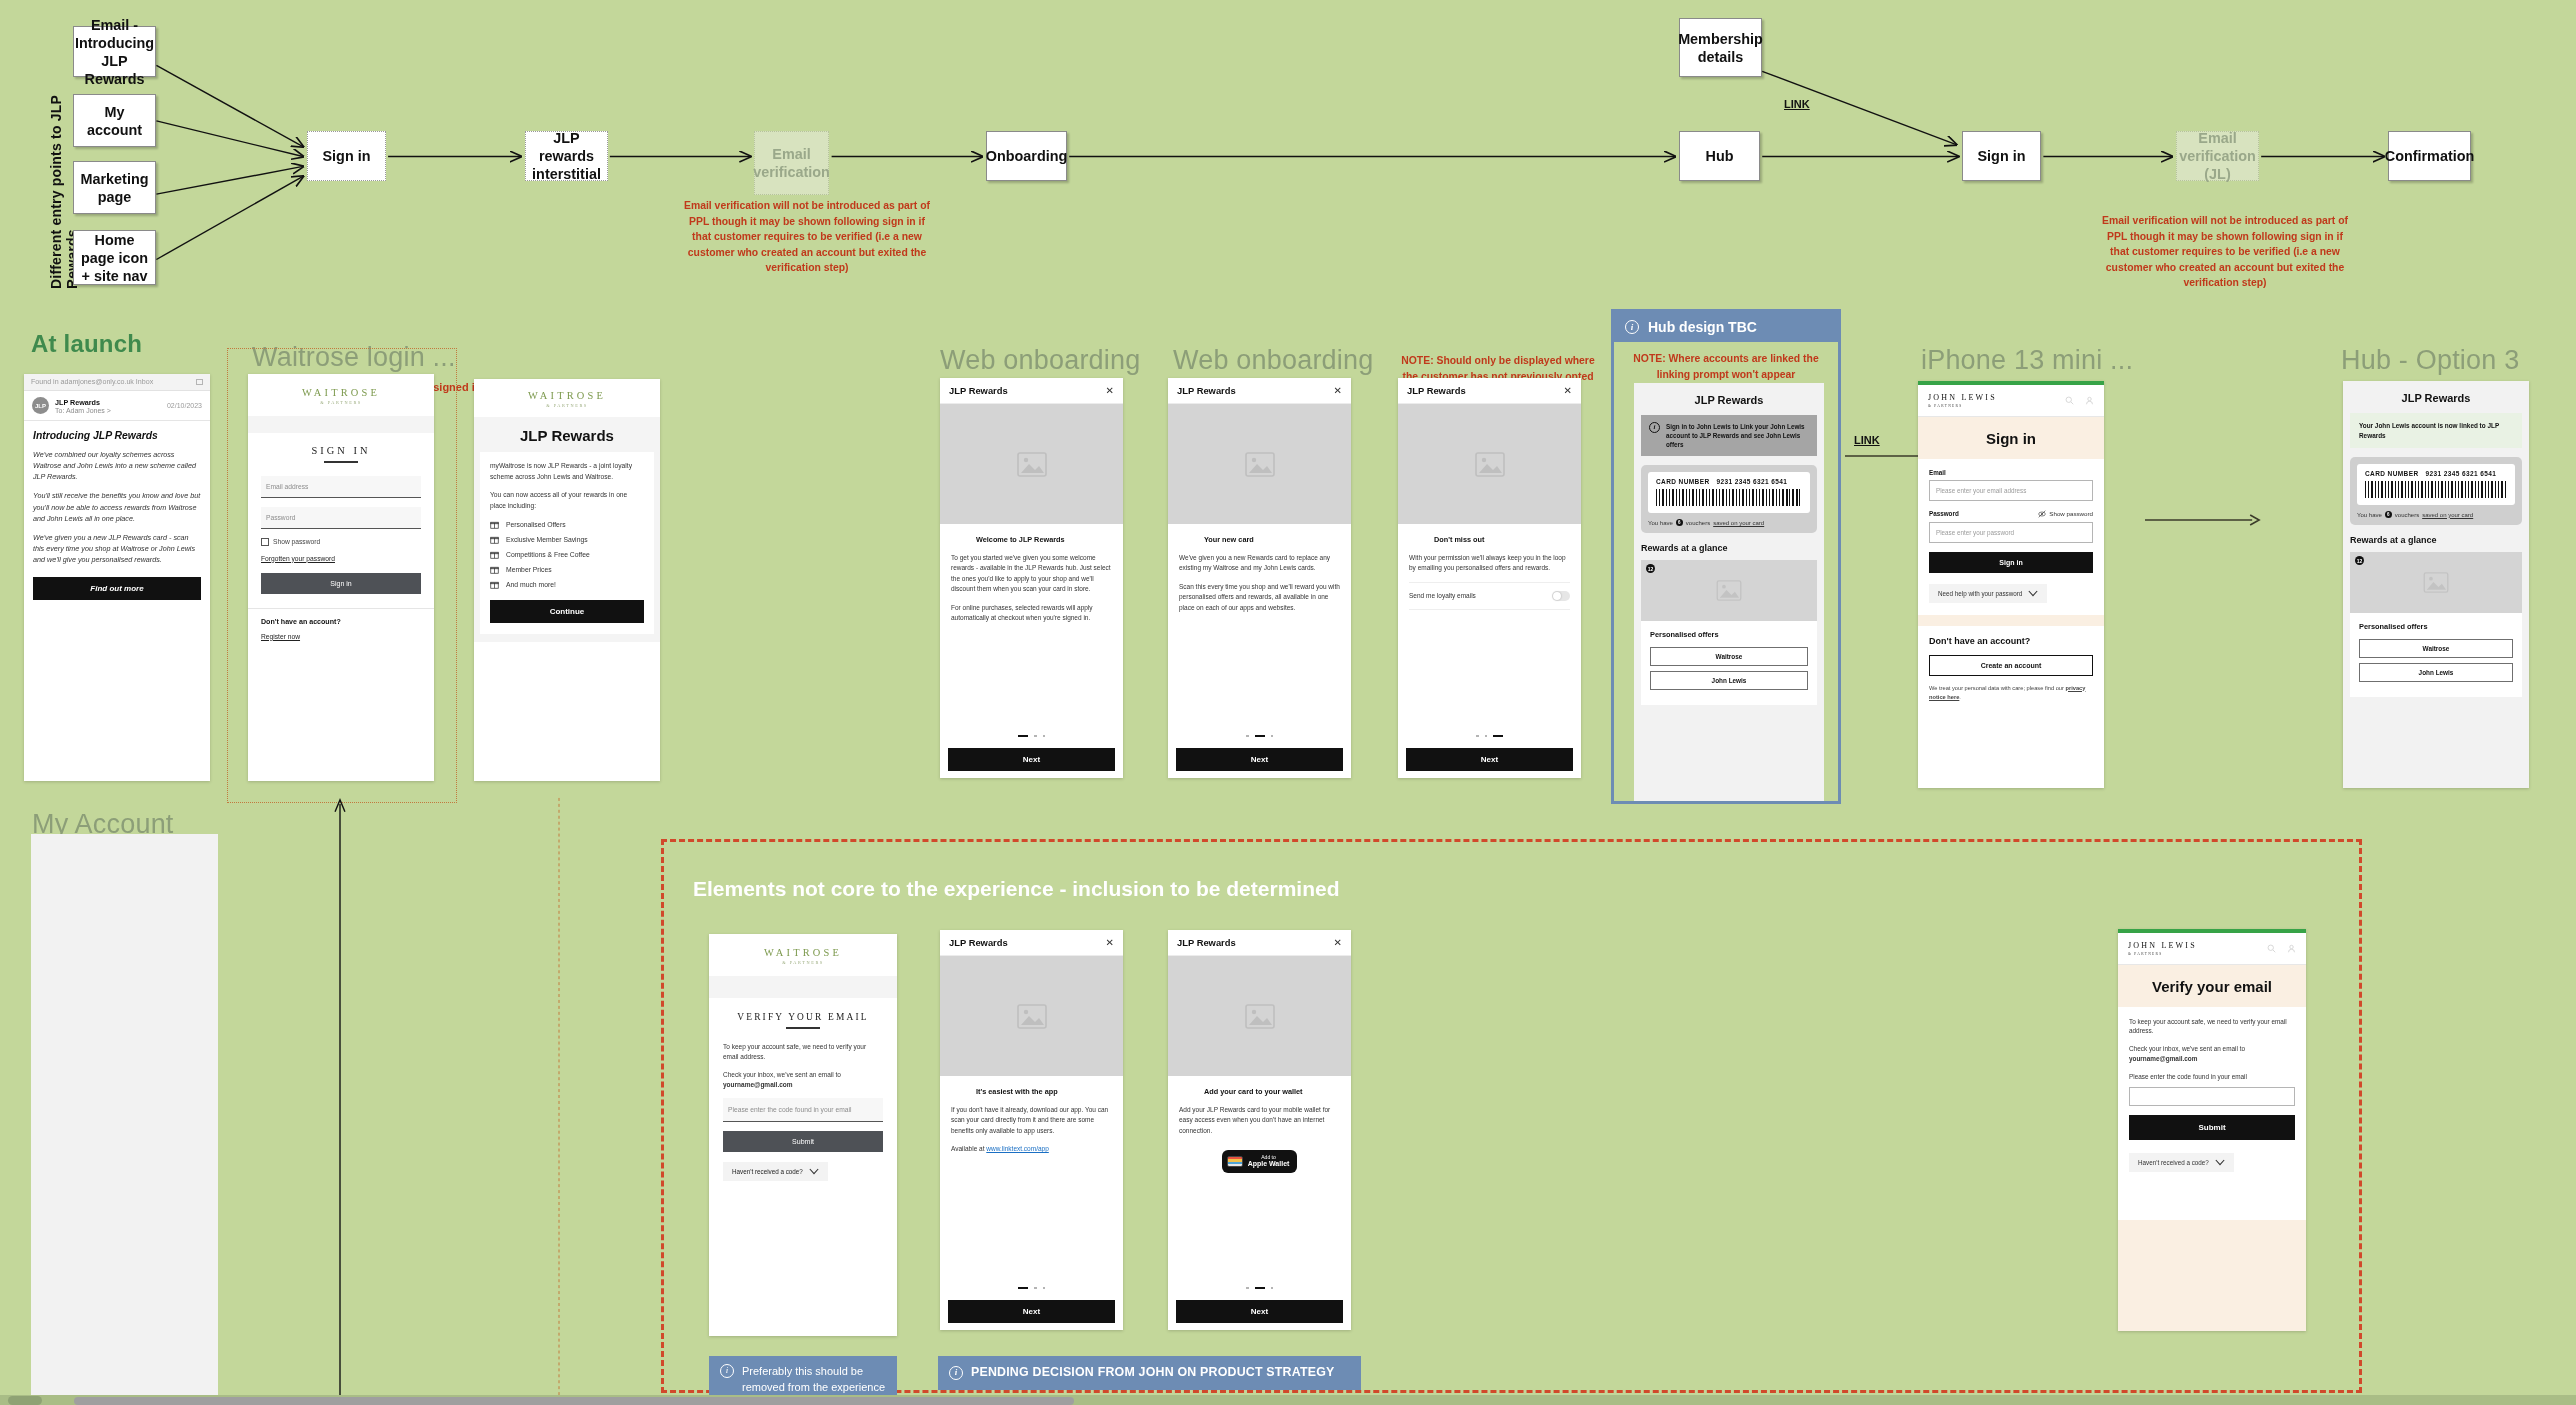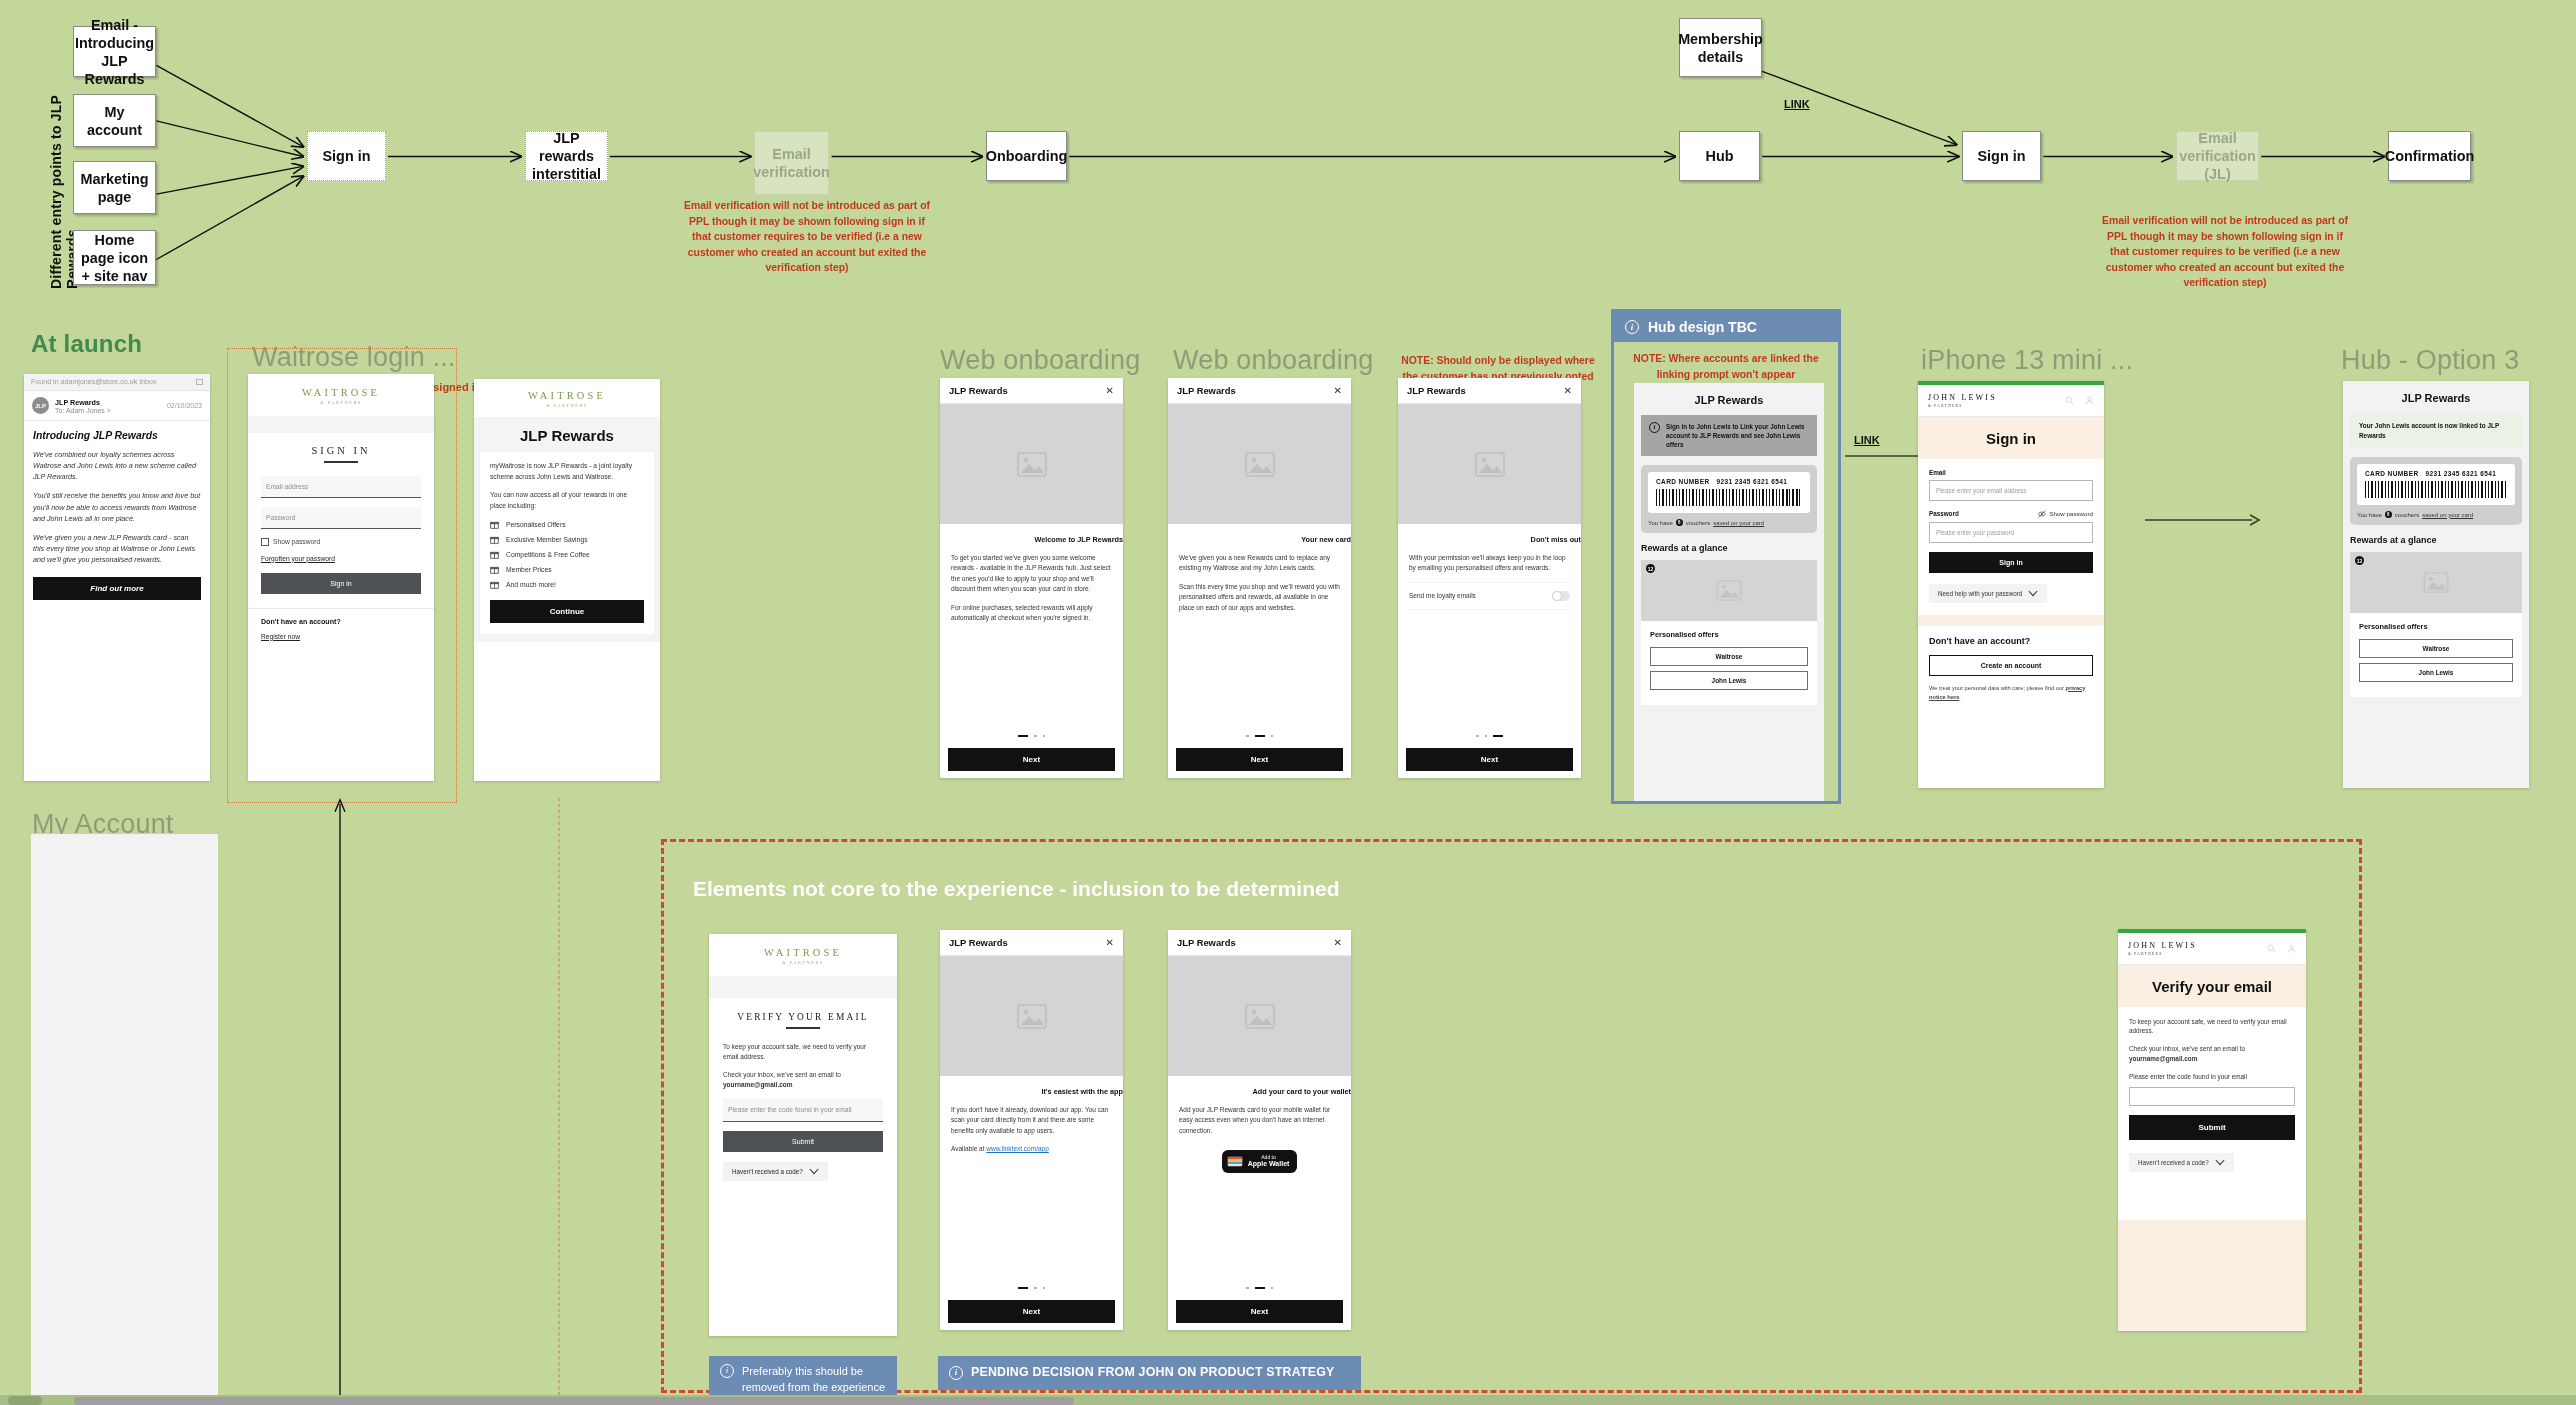--- a/index.html
+++ b/index.html
@@ -82,21 +82,21 @@
   .int-body { background:#fff; margin:0 6px; padding:9px 10px 11px;}
   .int-p { font-size:6.7px; color:#333; line-height:1.6; margin-bottom:8px;}
   .int-li { display:flex; align-items:center; gap:7px; font-size:6.8px; color:#333; margin-bottom:6px;}
   .gift { width:9px;height:9px;flex:none;}
 
   
   .ob-bar { display:flex; align-items:center; justify-content:space-between; padding:7px 9px; border-bottom:1px solid #ececec;}
   .ob-title { font-size:9.4px; font-weight:bold; color:#111;}
   .ob-x { font-size:10px; color:#333; line-height:1;}
   .ob-img { background:#d4d4d4; display:flex;align-items:center;justify-content:center;}
-  .ob-h { text-align:right; font-size:7.3px; font-weight:bold; color:#111; margin:11px 0 9px;}
+  .ob-h { text-align:left; font-size:7.3px; font-weight:bold; color:#111; margin:11px 0 9px;padding-left:36px;}
   .ob-p { font-size:6.5px; color:#333; line-height:1.6; margin:0 11px 8px;}
   .dots { display:flex; gap:6px; justify-content:center; align-items:center;}
   .dot { width:2.5px;height:2.5px;background:#b4b4b4;}
   .dot.on { width:10px;height:2.5px;background:#111;}
   .toggle-row { display:flex;align-items:center;justify-content:space-between; margin:0 11px; padding:8px 0; border-top:1px solid #eee; border-bottom:1px solid #eee; font-size:6.5px; color:#333;}
   .toggle { width:18px;height:10px;border-radius:5px;background:#e6e6e6; position:relative;}
   .toggle::after{content:"";position:absolute;left:1px;top:1px;width:8px;height:8px;border-radius:50%;background:#fff;box-shadow:0 0 2px rgba(0,0,0,.3);}
 
   
   .hub-wrap { background:#f2f2f2; }
@@ -216,21 +216,21 @@
   <div class="abs sec-h" style="left:1173px; top:345px;">Web onboarding</div>
   <div class="abs red-note" style="left:1399px; top:353px; width:198px;">NOTE: Should only be displayed where the customer has not previously opted in</div>
   <div class="abs sec-h" style="left:1921px; top:345px;">iPhone 13 mini ...</div>
   <div class="abs sec-h" style="left:2341px; top:345px;">Hub - Option 3</div>
   <div class="abs sec-h" style="left:32px; top:809px;">My Account</div>
 
   <div class="abs" style="left:227px; top:348px; width:230px; height:455px; border:1px dotted #c2793e;"></div>
 
   <div class="card shadow" style="left:24px; top:374px; width:186px; height:407px;">
     <div class="mail-head">
-      <span>Found in adamjones@store.co.uk Inbox</span>
+      <span>Found in adamjones@only.co.uk Inbox</span>
       <span style="width:7px;height:6px;border:1px solid #b5b5b5;"></span>
     </div>
     <div class="mail-sub">
       <div class="avatar">JLP</div>
       <div>
         <div class="mail-from">JLP Rewards</div>
         <div class="mail-to">To: Adam Jones &gt;</div>
       </div>
       <div class="mail-date">02/10/2023</div>
     </div>

